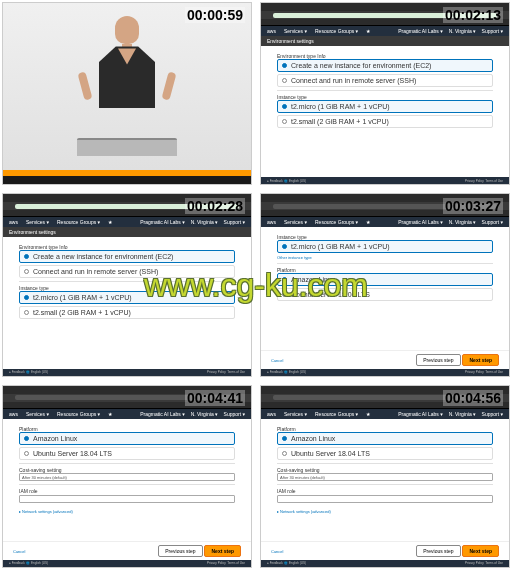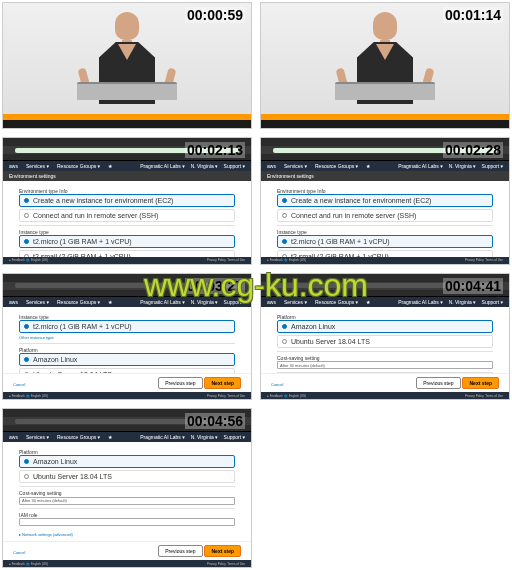--- a/index.html
+++ b/index.html
@@ -62,38 +62,20 @@
           <div class="arm-l"></div>
             <div class="arm-r"></div>
         </div>
         <div class="laptop"></div>
       </div>
       <div class="orange-bar"></div>
       <div class="black-bar"></div>
     </div>
   </div>
 
-  <div class="frame">
-    <div class="timestamp">00:01:14</div>
-    <div class="video-scene">
-      <div class="video-main">
-        <div class="person">
-          <div class="head"></div>
-            <div class="neck"></div>
-            <div class="torso"></div>
-            <div class="vneck"></div>
-          <div class="arm-l"></div>
-            <div class="arm-r"></div>
-        </div>
-        <div class="laptop"></div>
-      </div>
-      <div class="orange-bar"></div>
-      <div class="black-bar"></div>
-    </div>
-  </div>
 
   <div class="frame">
     <div class="timestamp">00:02:13</div>
     <div class="browser">
       <div class="tabs"></div>
       <div class="url-bar">
           <div class="url-field url-field-light"></div>
         </div>
       <div class="bookmarks"></div>
       <div class="aws-bar">

